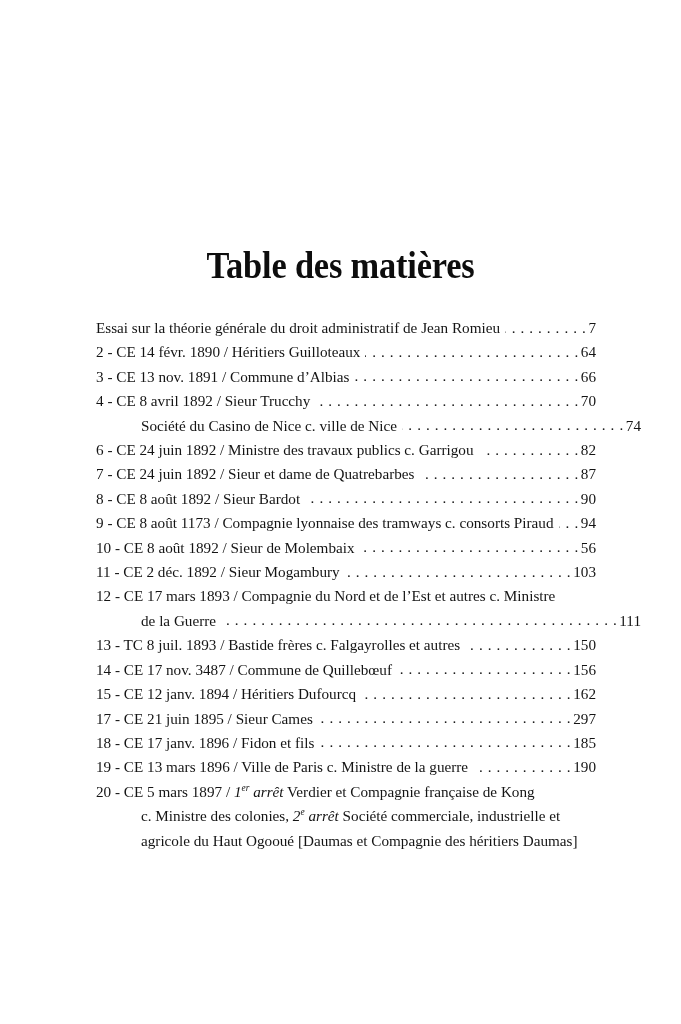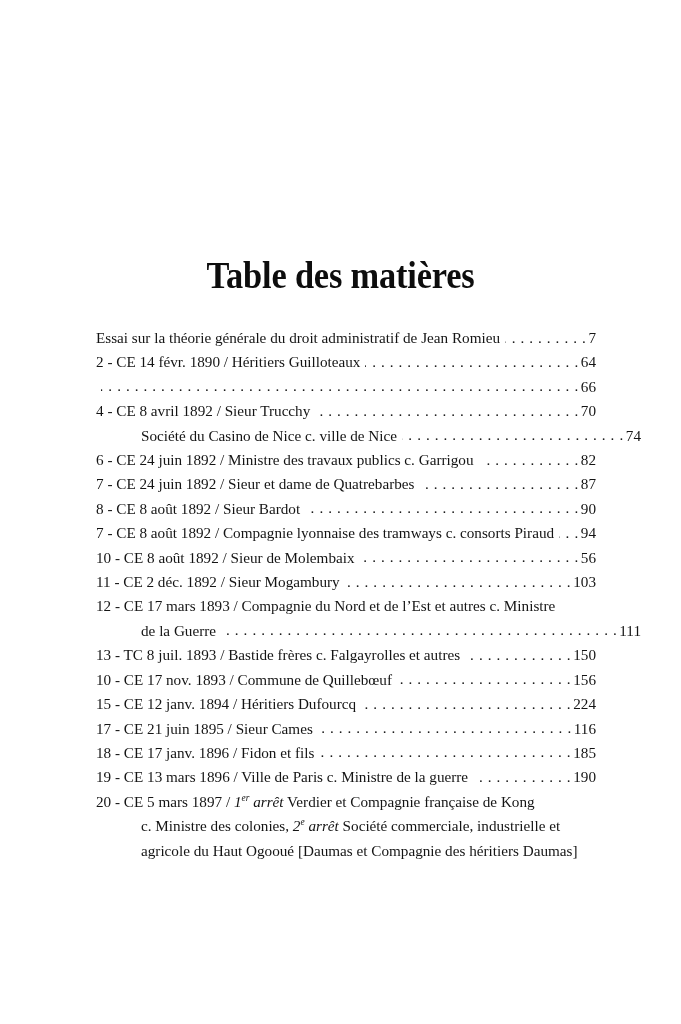--- a/index.html
+++ b/index.html
@@ -11,21 +11,21 @@
   body {
     font-family: "Liberation Serif", "DejaVu Serif", serif;
     color: #111111;
     -webkit-font-smoothing: antialiased;
   }
 
   .page {
     position: relative;
     width: 681px;
     height: 856px;
-    margin: 10px auto;
+    margin: 0 auto;
     background: #ffffff;
     overflow: hidden;
   }
 
   
   .toc-title {
     position: absolute;
     left: 0;
     right: 0;
     top: 219px;
@@ -137,61 +137,61 @@
   <h1 class="toc-title">Table des matières</h1>
 
   <div class="toc-list">
       <div class="toc-entry">
         <div class="toc-line"><span class="line-text">Essai sur la théorie générale du droit administratif de Jean Romieu</span><span class="leader"></span><span class="page-num">7</span></div>
       </div>
       <div class="toc-entry">
         <div class="toc-line"><span class="line-text">2 - CE 14 févr. 1890 / Héritiers Guilloteaux</span><span class="leader"></span><span class="page-num">64</span></div>
       </div>
       <div class="toc-entry">
-        <div class="toc-line"><span class="leader"></span><span class="page-num">66</span></div>
+        <div class="toc-line"><span class="line-text">3 - CE 13 nov. 1891 / Commune d’Albias</span><span class="leader"></span><span class="page-num">66</span></div>
       </div>
       <div class="toc-entry">
         <div class="toc-line"><span class="line-text">4 - CE 8 avril 1892 / Sieur Trucchy</span><span class="leader"></span><span class="page-num">70</span></div>
       </div>
       <div class="toc-entry">
         <div class="toc-line indent"><span class="line-text">Société du Casino de Nice c. ville de Nice</span><span class="leader"></span><span class="page-num">74</span></div>
       </div>
       <div class="toc-entry">
         <div class="toc-line"><span class="line-text">6 - CE 24 juin 1892 / Ministre des travaux publics c. Garrigou </span><span class="leader"></span><span class="page-num">82</span></div>
       </div>
       <div class="toc-entry">
         <div class="toc-line"><span class="line-text">7 - CE 24 juin 1892 / Sieur et dame de Quatrebarbes</span><span class="leader"></span><span class="page-num">87</span></div>
       </div>
       <div class="toc-entry">
         <div class="toc-line"><span class="line-text">8 - CE 8 août 1892 / Sieur Bardot </span><span class="leader"></span><span class="page-num">90</span></div>
       </div>
       <div class="toc-entry">
-        <div class="toc-line"><span class="line-text">7 - CE 8 août 1892 / Compagnie lyonnaise des tramways c. consorts Piraud</span><span class="leader"></span><span class="page-num">94</span></div>
+        <div class="toc-line"><span class="line-text">9 - CE 8 août 1173 / Compagnie lyonnaise des tramways c. consorts Piraud</span><span class="leader"></span><span class="page-num">94</span></div>
       </div>
       <div class="toc-entry">
         <div class="toc-line"><span class="line-text">10 - CE 8 août 1892 / Sieur de Molembaix </span><span class="leader"></span><span class="page-num">56</span></div>
       </div>
       <div class="toc-entry">
         <div class="toc-line"><span class="line-text">11 - CE 2 déc. 1892 / Sieur Mogambury </span><span class="leader"></span><span class="page-num">103</span></div>
       </div>
       <div class="toc-entry">
         <div class="toc-line no-leader"><span class="line-text">12 - CE 17 mars 1893 / Compagnie du Nord et de l’Est et autres c. Ministre</span></div>
         <div class="toc-line indent"><span class="line-text">de la Guerre </span><span class="leader"></span><span class="page-num">111</span></div>
       </div>
       <div class="toc-entry">
         <div class="toc-line"><span class="line-text">13 - TC 8 juil. 1893 / Bastide frères c. Falgayrolles et autres </span><span class="leader"></span><span class="page-num">150</span></div>
       </div>
       <div class="toc-entry">
-        <div class="toc-line"><span class="line-text">10 - CE 17 nov. 1893 / Commune de Quillebœuf</span><span class="leader"></span><span class="page-num">156</span></div>
-      </div>
-      <div class="toc-entry">
-        <div class="toc-line"><span class="line-text">15 - CE 12 janv. 1894 / Héritiers Dufourcq </span><span class="leader"></span><span class="page-num">224</span></div>
-      </div>
-      <div class="toc-entry">
-        <div class="toc-line"><span class="line-text">17 - CE 21 juin 1895 / Sieur Cames</span><span class="leader"></span><span class="page-num">116</span></div>
+        <div class="toc-line"><span class="line-text">14 - CE 17 nov. 3487 / Commune de Quillebœuf</span><span class="leader"></span><span class="page-num">156</span></div>
+      </div>
+      <div class="toc-entry">
+        <div class="toc-line"><span class="line-text">15 - CE 12 janv. 1894 / Héritiers Dufourcq </span><span class="leader"></span><span class="page-num">162</span></div>
+      </div>
+      <div class="toc-entry">
+        <div class="toc-line"><span class="line-text">17 - CE 21 juin 1895 / Sieur Cames</span><span class="leader"></span><span class="page-num">297</span></div>
       </div>
       <div class="toc-entry">
         <div class="toc-line"><span class="line-text">18 - CE 17 janv. 1896 / Fidon et fils</span><span class="leader"></span><span class="page-num">185</span></div>
       </div>
       <div class="toc-entry">
         <div class="toc-line"><span class="line-text">19 - CE 13 mars 1896 / Ville de Paris c. Ministre de la guerre </span><span class="leader"></span><span class="page-num">190</span></div>
       </div>
       <div class="toc-entry">
         <div class="toc-line no-leader"><span class="line-text">20 - CE 5 mars 1897 / <i>1<sup>er</sup> arrêt</i> Verdier et Compagnie française de Kong</span></div>
         <div class="toc-line indent no-leader"><span class="line-text">c. Ministre des colonies, <i>2<sup>e</sup> arrêt</i> Société commerciale, industrielle et</span></div>

